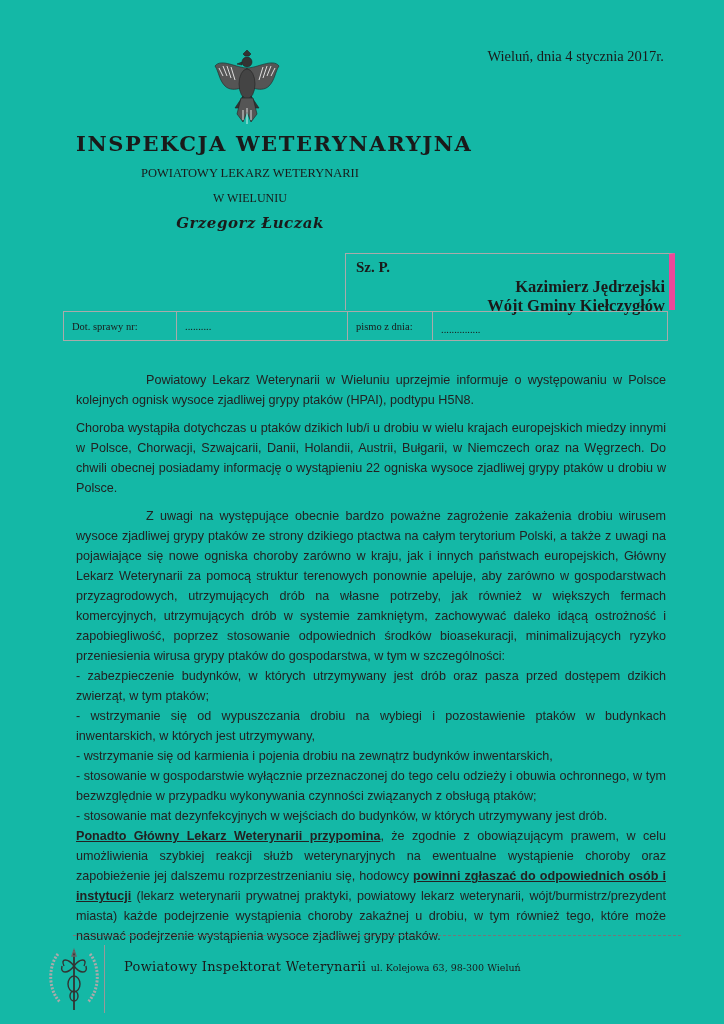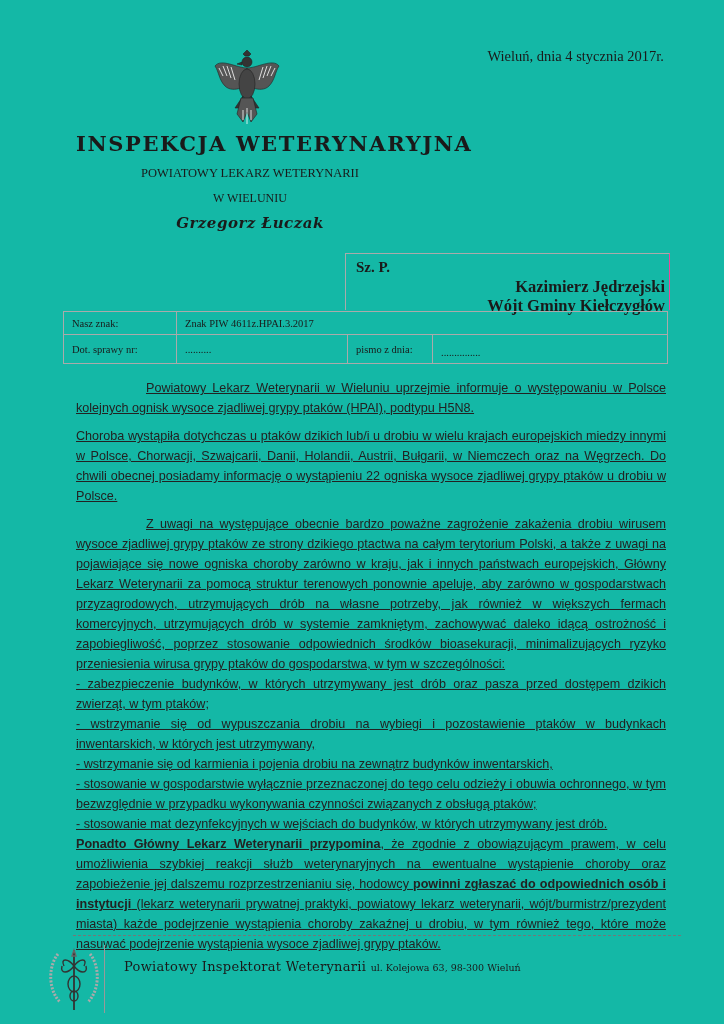--- a/index.html
+++ b/index.html
@@ -11,29 +11,29 @@
     .serif { font-family: "Liberation Serif", "DejaVu Serif", serif; }
 
     .date { position: absolute; top: 48px; right: 60px; font-size: 14.5px; }
     .eagle { position: absolute; left: 213px; top: 50px; width: 68px; height: 76px; }
 
     .org-title { position: absolute; left: 76px; top: 131px; font-size: 21px; font-weight: bold; letter-spacing: 1.6px; font-family: "DejaVu Serif", serif; }
     .org-sub { position: absolute; left: 130px; top: 166px; width: 240px; text-align: center; font-size: 12.5px; }
     .org-sub2 { position: absolute; left: 130px; top: 191px; width: 240px; text-align: center; font-size: 12px; }
     .person { position: absolute; left: 130px; top: 214px; width: 240px; text-align: center; font-size: 15px; font-weight: bold; font-style: italic; letter-spacing: 0.5px; font-family: "DejaVu Serif", serif; }
 
-    .addr-box { position: absolute; left: 345px; top: 253px; width: 323px; height: 56px; border-left: 1px solid #aaa; border-top: 1px solid #aaa; border-right: 1px solid #ec4899; }
+    .addr-box { position: absolute; left: 345px; top: 253px; width: 323px; height: 56px; border-left: 1px solid #aaa; border-top: 1px solid #aaa; border-right: 6px solid #ec4899; }
     .addr-szp { position: absolute; left: 10px; top: 5px; font-size: 15px; font-weight: bold; }
     .addr-name { position: absolute; right: 4px; top: 23px; font-size: 16.5px; font-weight: bold; text-align: right; line-height: 19px; }
 
     table.ref { position: absolute; left: 63px; top: 311px; width: 605px; border-collapse: collapse; font-size: 10.5px; }
     table.ref td { border: 1px solid #aaa; height: 22px; padding: 0 8px; vertical-align: middle; }
     .c1 { width: 96px; } .c2 { width: 154px; } .c3 { width: 68px; }
 
-    .body { position: absolute; left: 76px; top: 378px; width: 590px; font-size: 12.6px; line-height: 20px; font-family: "Liberation Sans", "DejaVu Sans", sans-serif; color: #222; text-decoration: underline; }
+    .body { position: absolute; left: 76px; top: 370px; width: 590px; font-size: 12.6px; line-height: 20px; font-family: "Liberation Sans", "DejaVu Sans", sans-serif; color: #222; }
     .body p { margin: 0; text-align: justify; }
     .indent { text-indent: 70px; }
     .gap { margin-top: 8px !important; }
     .ul-bold { font-weight: bold; text-decoration: underline; }
 
     .footer-line { position: absolute; left: 73px; top: 935px; width: 608px; border-top: 1px dashed #777; }
     .footer-logo { position: absolute; left: 46px; top: 944px; width: 56px; height: 72px; }
     .footer-vline { position: absolute; left: 104px; top: 945px; height: 68px; border-left: 1px solid #999; }
     .footer-name { position: absolute; left: 124px; top: 959px; font-size: 13px; letter-spacing: 0.3px; font-family: "DejaVu Serif", serif; }
     .footer-name .small { font-size: 9.5px; letter-spacing: 0; text-align: center; }
@@ -71,24 +71,20 @@
   <div class="addr-box serif">
     <div class="addr-szp">Sz. P.</div>
     <div class="addr-name">
       <div>Kazimierz Jędrzejski</div>
       <div>Wójt Gminy Kiełczygłów</div>
     </div>
   </div>
 
   <table class="ref serif">
     <tbody>
-        <tr>
-      <td class="c1">Nasz znak:</td>
-      <td colspan="3">Znak PIW 4611z.HPAI.3.2017</td>
-    </tr>
     <tr>
       <td class="c1">Dot. sprawy nr:</td>
       <td class="c2">..........</td>
       <td class="c3">pismo z dnia:</td>
       <td style="padding-top:6px">...............</td>
     </tr>
   </tbody>
     </table>
 
   <div class="body">

